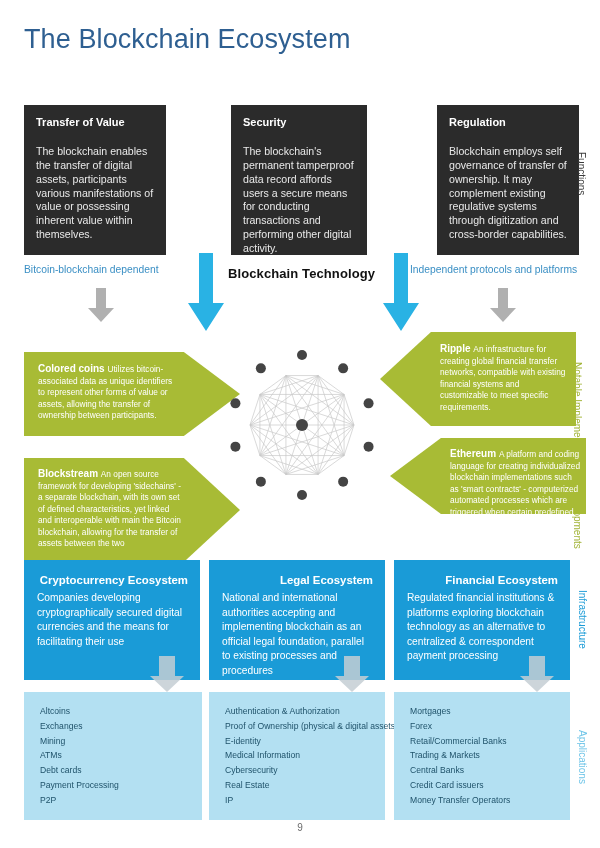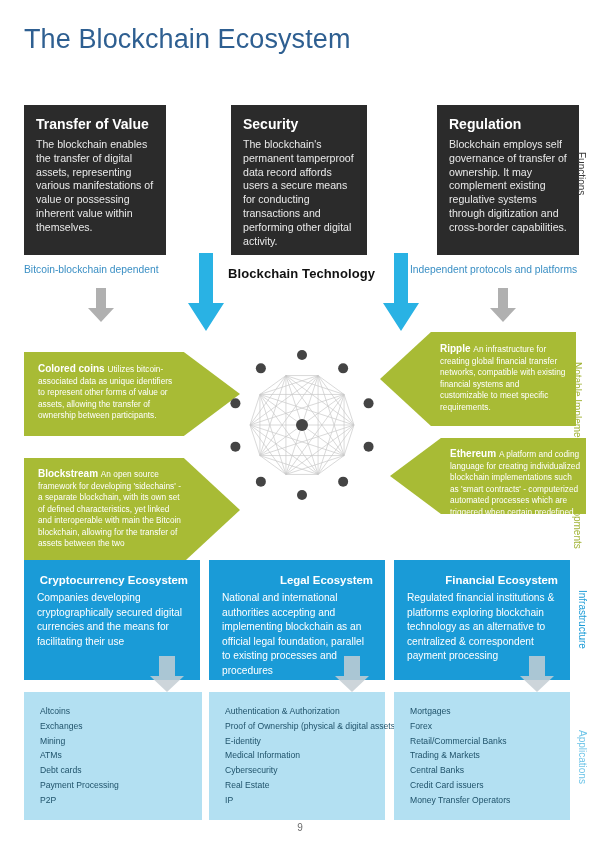--- a/index.html
+++ b/index.html
@@ -24,21 +24,21 @@
   .darkbox{
     position:absolute;
     background:#2b2b2b;
     color:#e9e9e9;
     padding:10px 11px 10px 12px;
     box-sizing:border-box;
     line-height:1.30;
     font-size:10.6px;
   }
   .darkbox .hd{
-    font-weight:bold;color:#ffffff;font-size:14px;display:block;margin-bottom:5px;
+    font-weight:bold;color:#ffffff;font-size:11px;display:block;margin-bottom:16px;
   }
   #box-transfer{left:24px;top:105px;width:142px;height:150px;}
   #box-security{left:231px;top:105px;width:136px;height:150px;}
   #box-regulation{left:437px;top:105px;width:142px;height:150px;}
 
   
   .vlabel{
     position:absolute;
     writing-mode:vertical-rl;
     text-orientation:mixed;
@@ -136,21 +136,21 @@
   }
 </style>
 </head>
 <body>
 
 <div class="page">
 
   <div class="title">The Blockchain Ecosystem</div>
 
   <div class="darkbox" id="box-transfer">
-    <span class="hd">Transfer of Value </span><span>The blockchain enables the transfer of digital assets, representing various manifestations of value or possessing inherent value within themselves.</span>
+    <span class="hd">Transfer of Value </span><span>The blockchain enables the transfer of digital assets, participants various manifestations of value or possessing inherent value within themselves.</span>
   </div>
   <div class="darkbox" id="box-security">
     <span class="hd">Security </span><span>The blockchain's permanent tamperproof data record affords users a secure means for conducting transactions and performing other digital activity.</span>
   </div>
   <div class="darkbox" id="box-regulation">
     <span class="hd">Regulation </span><span>Blockchain employs self governance of transfer of ownership. It may complement existing regulative systems through digitization and cross-border capabilities.</span>
   </div>
 
   <div class="vlabel" id="vl-functions">Functions</div>
   <div class="vlabel" id="vl-notable">Notable Implementations &amp; Developments</div>

